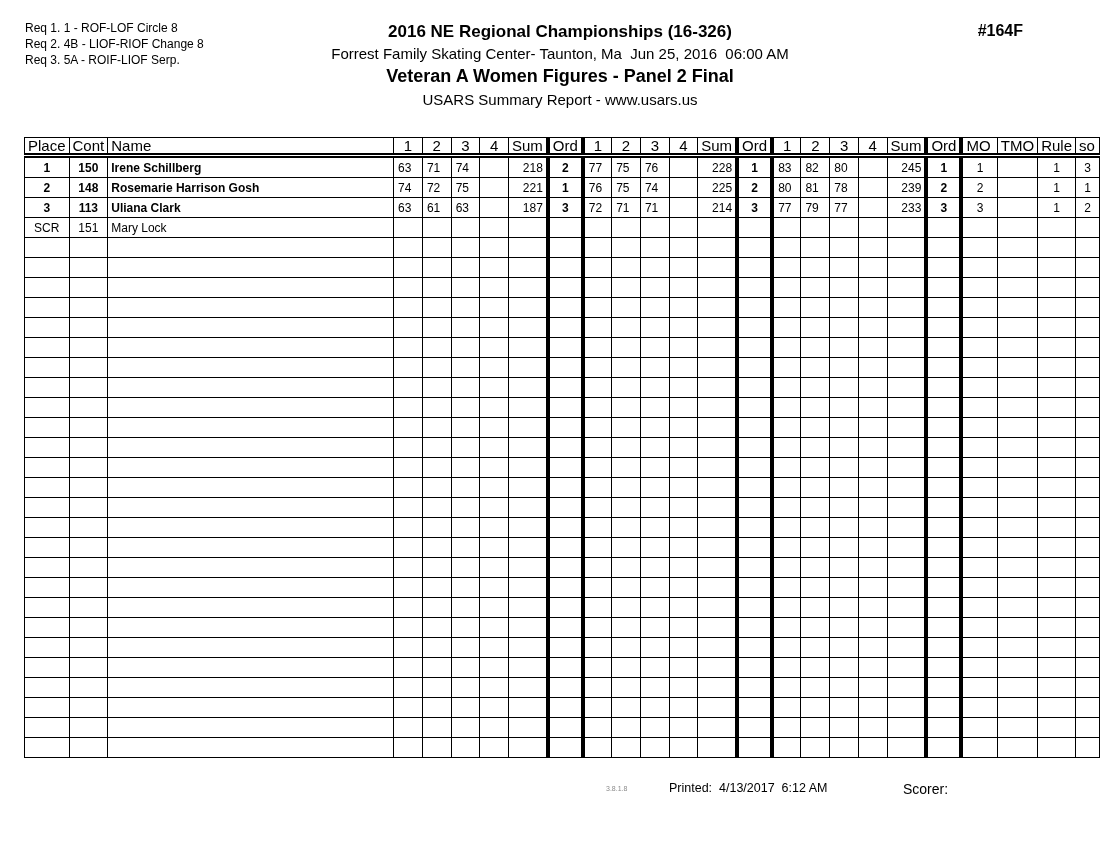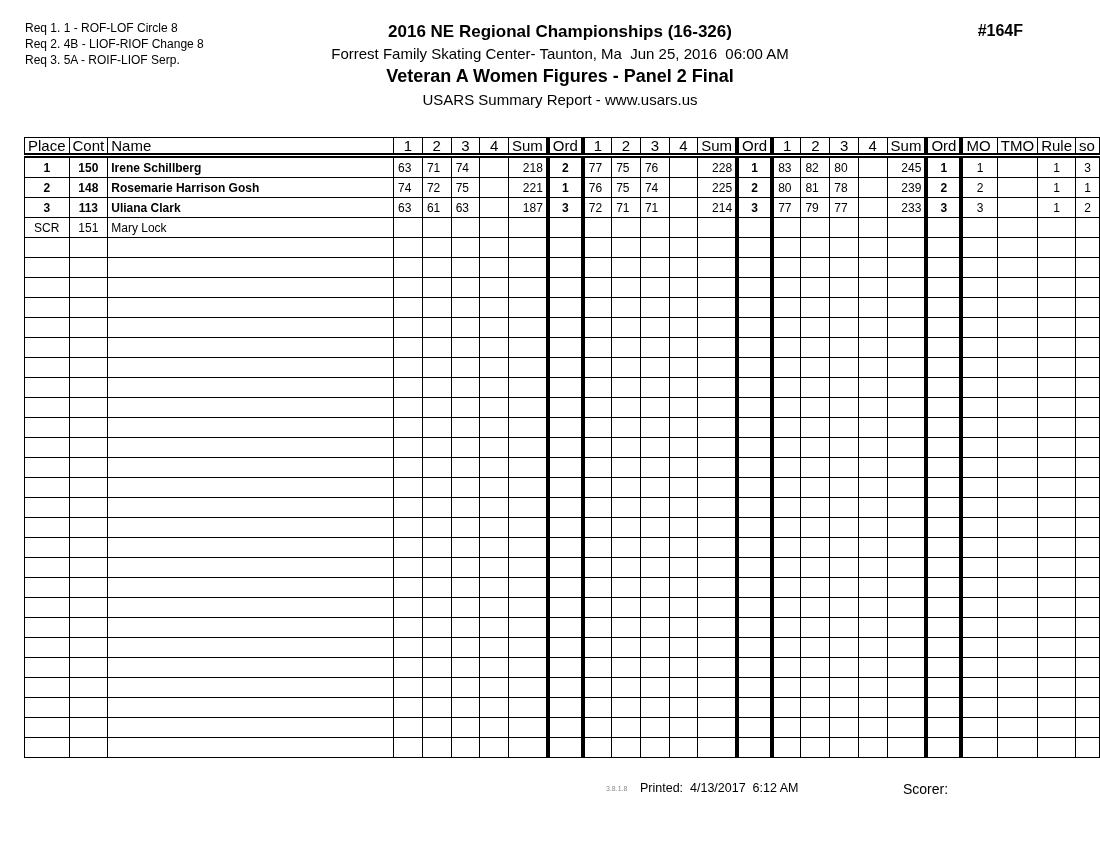--- a/index.html
+++ b/index.html
@@ -29,21 +29,21 @@
   tr.header-row td{font-size:15px;border-bottom:5px double #000;height:13px;font-weight:normal;}
   td.c{text-align:center;}
   td.l{text-align:left;}
   td.name{}
   td.score{text-align:left;padding-left:4px;}
   td.sum{text-align:right;padding-right:3px;}
   td.ord{border-left:4px solid #000;border-right:4px solid #000;text-align:center;}
   td.b{font-weight:bold;}
   
   .version{position:absolute;left:606px;top:785px;font-size:7px;color:#8a8a8a;}
-  .printed{position:absolute;left:640px;top:781px;font-size:12.5px;}
+  .printed{position:absolute;left:669px;top:781px;font-size:12.5px;}
   .scorer{position:absolute;left:855px;top:781px;font-size:14px;margin-left:48px;}
 </style>
 </head>
 <body>
 
 <div>
 
   <div class="req-block">
     <div>Req 1. 1 - ROF-LOF Circle 8</div>
     <div>Req 2. 4B - LIOF-RIOF Change 8</div>

